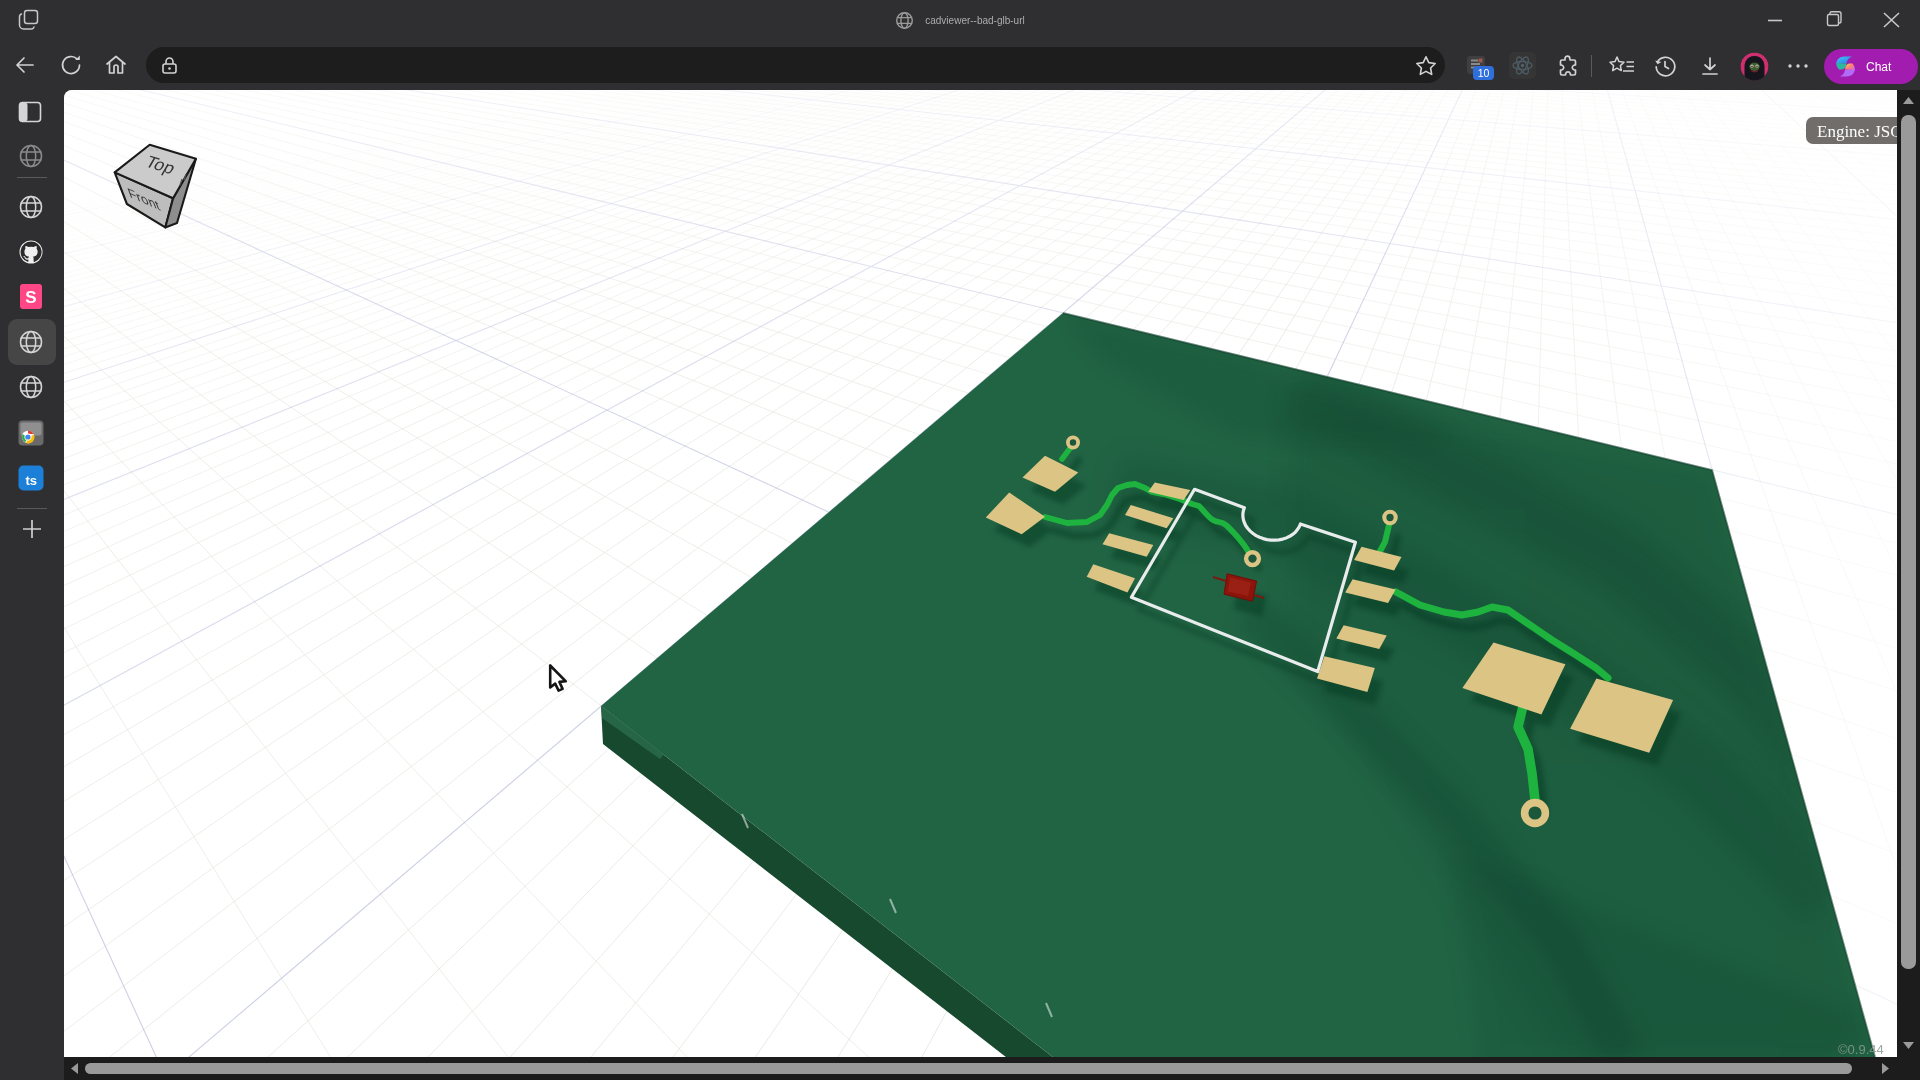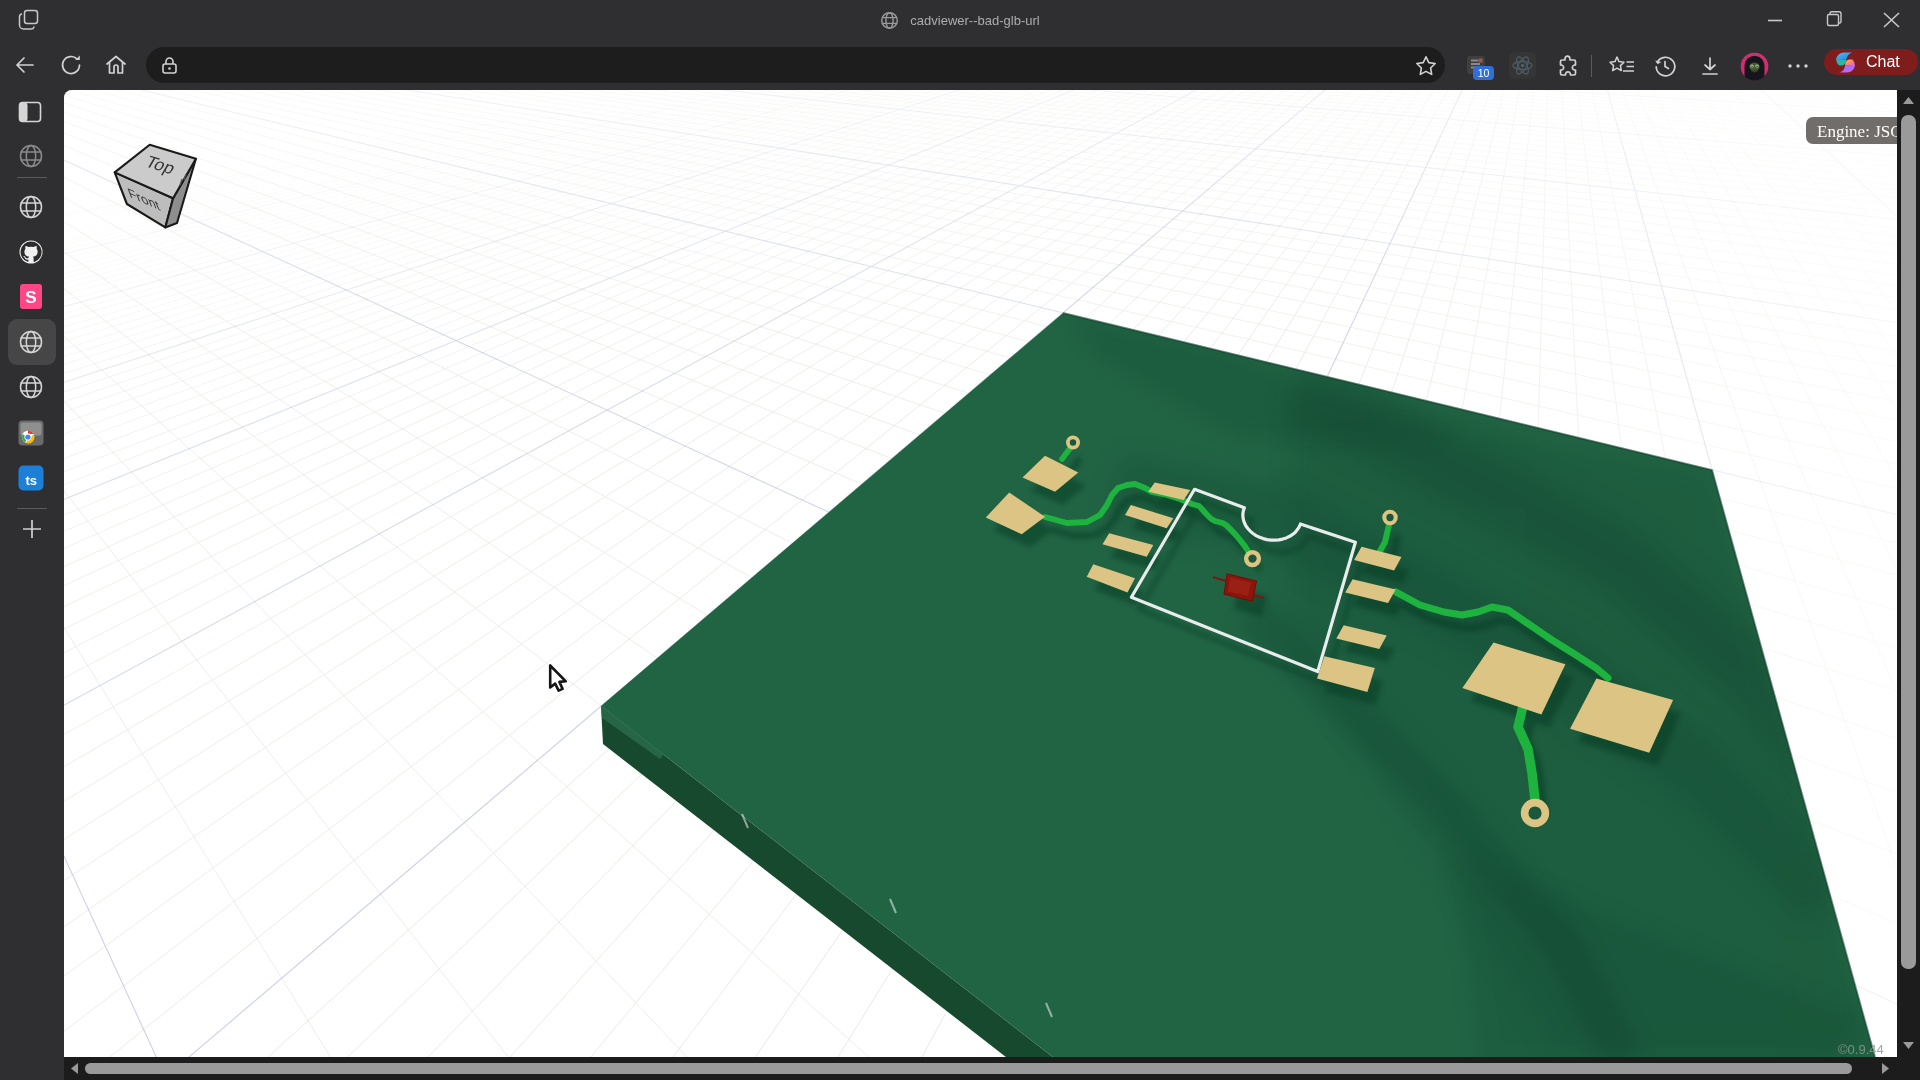--- a/index.html
+++ b/index.html
@@ -1,24 +1,24 @@
 <!DOCTYPE html>
 <html><head><meta charset="utf-8"><title>cadviewer--bad-glb-url</title><style>
 *{margin:0;padding:0;box-sizing:border-box}
 html,body{width:1920px;height:1080px;overflow:hidden;background:#2f2f31;font-family:"Liberation Sans",sans-serif}
 .abs{position:absolute}
-#title{position:absolute;left:0;top:0;width:1920px;height:40px;display:flex;align-items:center;justify-content:center;color:#adadad;font-size:13px}
+#title{position:absolute;left:0;top:0;width:1920px;height:40px;display:flex;align-items:center;justify-content:center;color:#adadad;font-size:10px}
 #urlbar{position:absolute;left:146px;top:47px;width:1299px;height:36px;background:#1d1d1d;border-radius:18px;display:flex;align-items:center;color:#ededed;font-size:17px}
 #scene{position:absolute;left:64px;top:90px;width:1833px;height:967px;background:#fff;border-radius:8px 0 0 0;overflow:hidden}
 #vsb{position:absolute;left:1897px;top:90px;width:23px;height:967px;background:#1c1c1c}
 #vsb .thumb{position:absolute;left:4px;top:25px;width:15px;height:854px;background:#9a9a9a;border-radius:7px}
 #hsb{position:absolute;left:64px;top:1057px;width:1833px;height:23px;background:#1c1c1c}
 #hsb .thumb{position:absolute;left:21px;top:6px;width:1767px;height:11px;background:#9a9a9a;border-radius:6px}
 #corner{position:absolute;left:1897px;top:1057px;width:23px;height:23px;background:#1c1c1c}
-#chat{position:absolute;left:1824px;top:49px;width:94px;height:26px;background:#7f1d1d;border-radius:18px;display:flex;align-items:center;color:#fff;font-size:16px}
+#chat{position:absolute;left:1824px;top:49px;width:94px;height:35px;background:#a21caf;border-radius:18px;display:flex;align-items:center;color:#fff;font-size:12px}
 .sep{position:absolute;background:#5a5a5a}
 </style></head>
 <body>
 
 <svg class="abs" style="left:18px;top:9px" width="24" height="22" viewBox="0 0 24 22">
     <rect x="6.5" y="1.5" width="13" height="13" rx="2.5" stroke="#c8c8c8" stroke-width="1.5" fill="none" stroke-linecap="round" stroke-linejoin="round"></rect>
     <path d="M3.5,5 A3,3 0 0 0 1.5,8 L1.5,16 A4,4 0 0 0 5.5,20 L13,20 A3,3 0 0 0 16,18" stroke="#c8c8c8" stroke-width="1.5" fill="none" stroke-linecap="round" stroke-linejoin="round"></path>
   </svg>
 <div id="title"><svg width="19" height="19" viewBox="0 0 20 20" style="margin-right:11px">
       <g stroke="#9a9a9a" stroke-width="1.5" fill="none">

